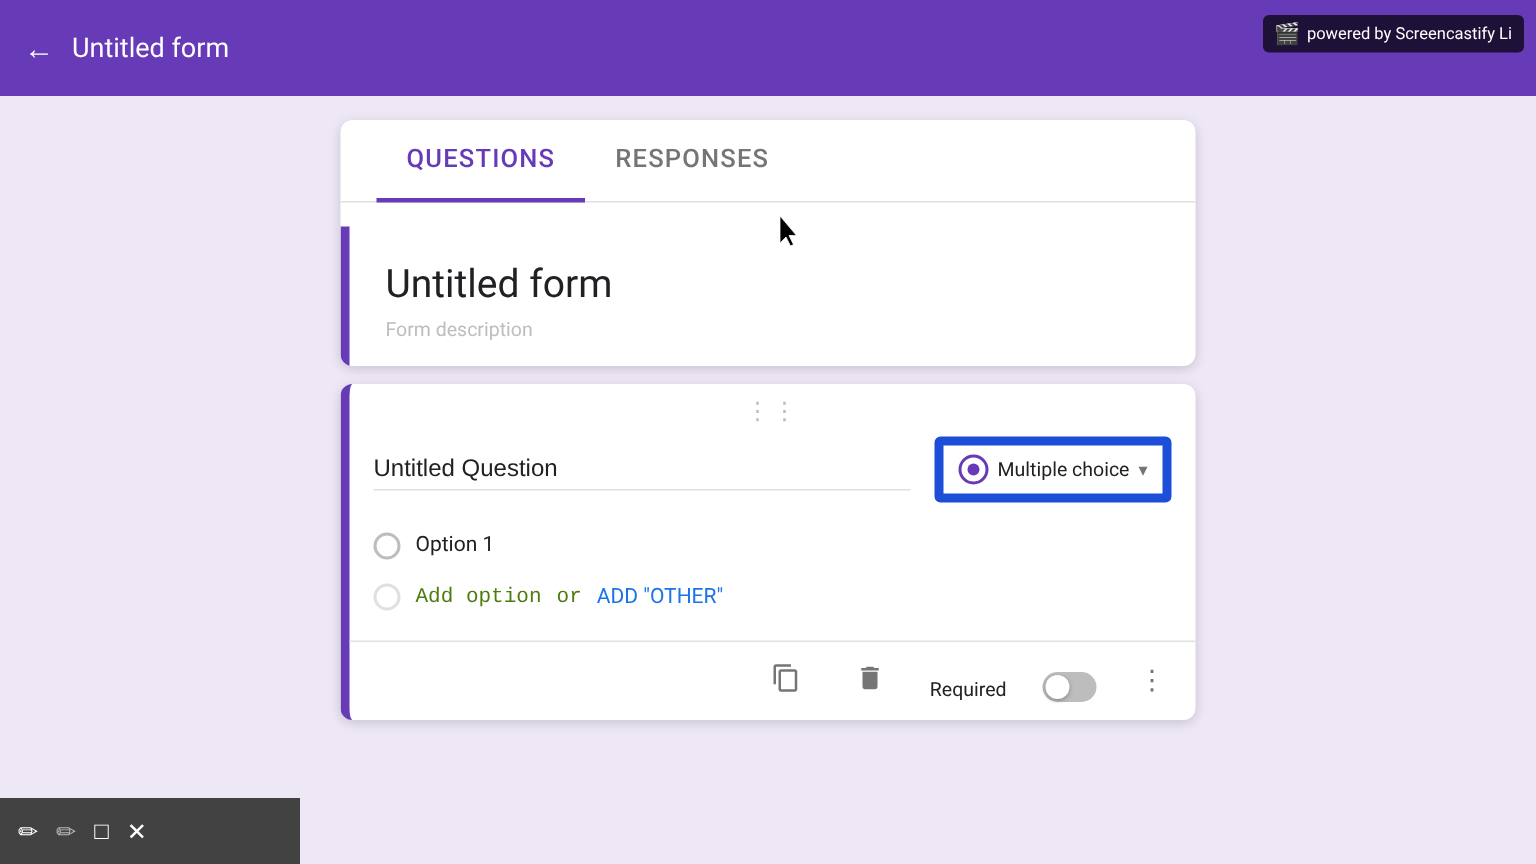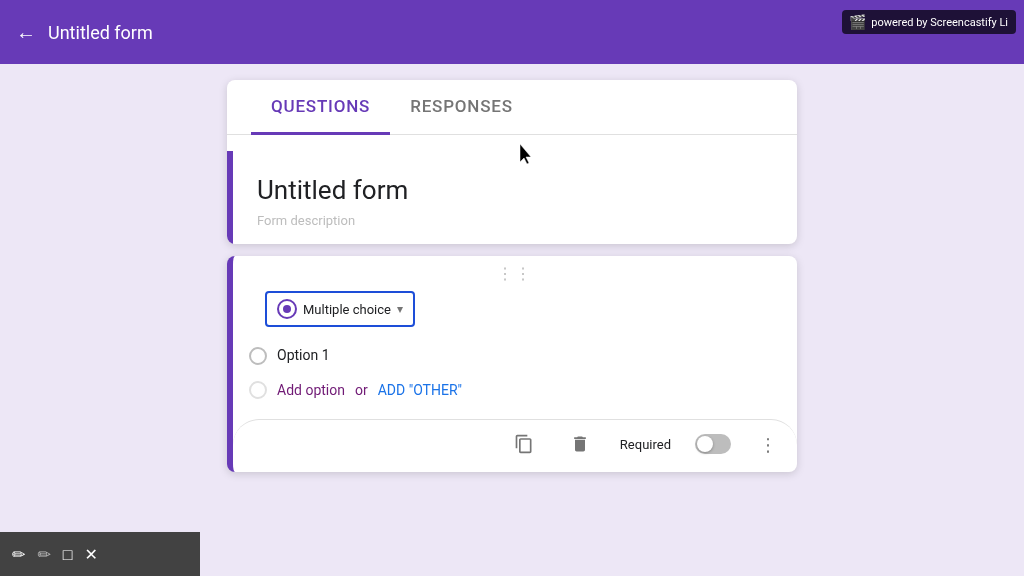--- a/index.html
+++ b/index.html
@@ -114,21 +114,21 @@
       outline: none;
       flex: 1;
       padding: 4px 0;
       background: transparent;
     }
 
     .question-type-selector {
       display: flex;
       align-items: center;
       gap: 6px;
-      border: 2px solid #1d4ed8;
+      border: 6px solid #1d4ed8;
       border-radius: 4px;
       padding: 6px 10px;
       margin-left: 16px;
       cursor: pointer;
       min-width: 150px;
       justify-content: flex-end;
     }
     .question-type-icon {
       width: 20px;
       height: 20px;
@@ -183,38 +183,38 @@
     }
     .add-option-radio {
       width: 18px;
       height: 18px;
       border-radius: 50%;
       border: 2px solid #e0e0e0;
       flex-shrink: 0;
     }
     .add-option-text {
       font-size: 14px;
-      color: #701a75;
+      color: #4d7c0f;
+      font-family: Liberation Mono, monospace;
     }
     .add-other-link {
       font-size: 14px;
       color: #1a73e8;
       cursor: pointer;
     }
 
     
     .question-footer {
       display: flex;
-      align-items: center;
+      align-items: flex-end;
       justify-content: flex-end;
       padding: 8px 16px 12px 16px;
       border-top: 1px solid #e0e0e0;
       gap: 24px;
       margin-top: 4px;
-      border-radius: 26px;
     }
     .footer-icon-btn {
       width: 32px;
       height: 32px;
       display: flex;
       align-items: center;
       justify-content: center;
       cursor: pointer;
       color: #757575;
       font-size: 18px;
@@ -334,20 +334,21 @@
         <div class="form-title">Untitled form</div>
         <div class="form-description">Form description</div>
       </div>
     </div>
 
     <div class="question-card" style="margin-top:12px;">
 
       <div class="drag-handle">⋮⋮</div>
 
       <div class="question-header">
+        <input class="question-title-input" type="text" value="Untitled Question" style="">
 
         <div class="question-type-selector">
           <div class="question-type-icon">
             <div class="question-type-icon-inner"></div>
           </div>
           <span class="question-type-label">Multiple choice</span>
           <span class="question-type-arrow">▾</span>
         </div>
       </div>
 

